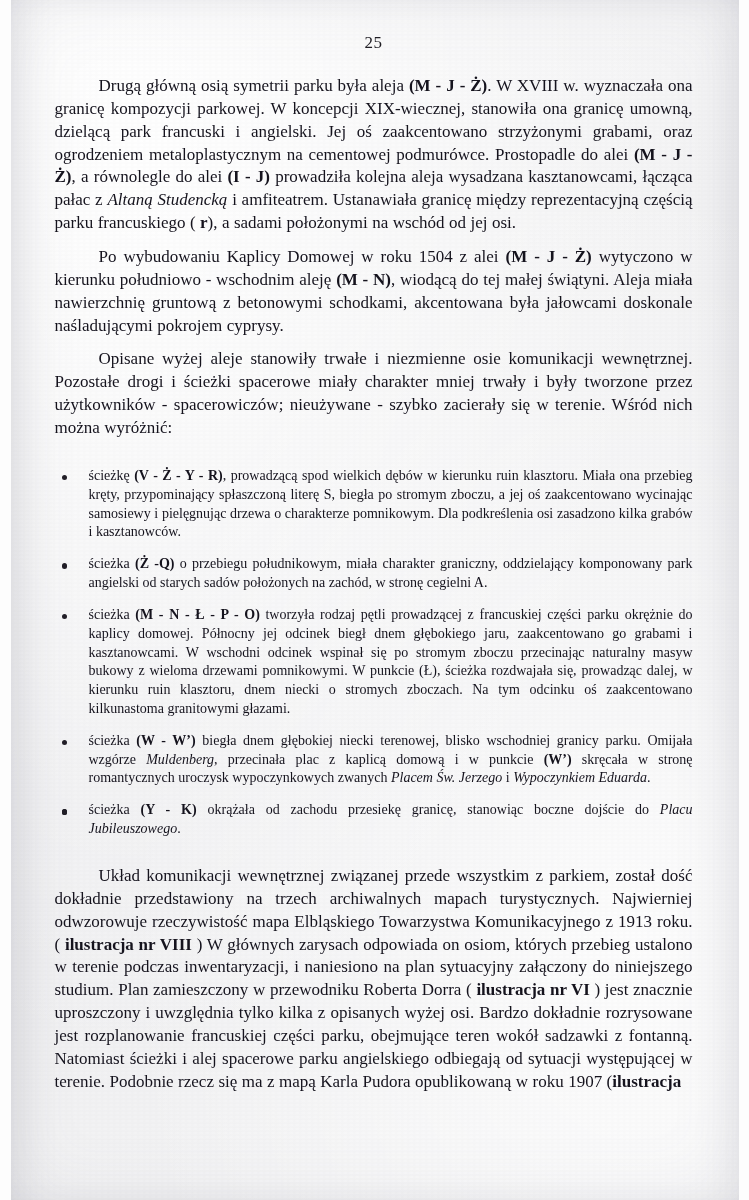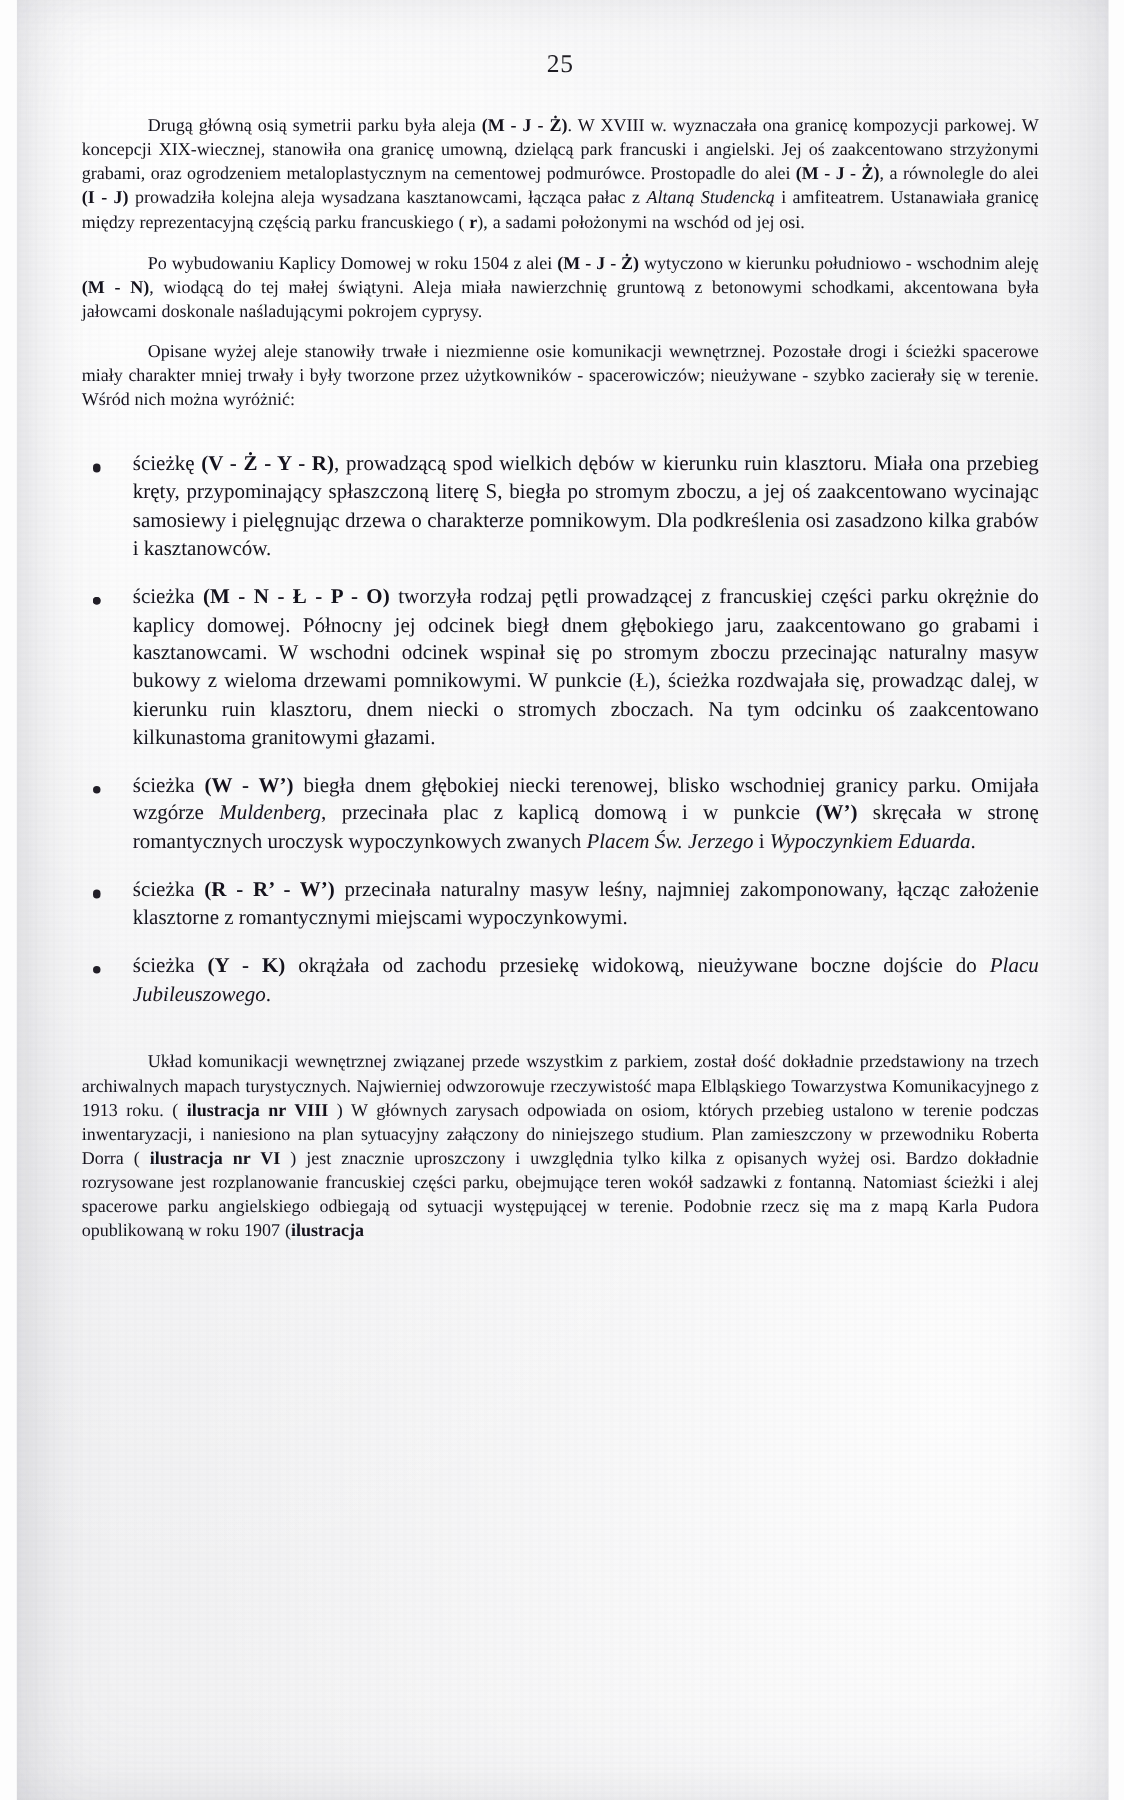--- a/index.html
+++ b/index.html
@@ -60,21 +60,21 @@
   }
 
   .body-block {
     margin-top: 22px;
   }
 
   p.para {
     margin: 0 0 11px 0;
     text-align: justify;
     text-justify: inter-word;
-    font-size: 12px;
+    font-size: 17px;
     line-height: 1.345;
     text-indent: 44px;
     color: #171520;
     word-spacing: .2px;
   }
   p.para.tight { margin-bottom: 27px; }
 
   ul.path-list {
     list-style: none;
     margin: 9px 0 0 0;
@@ -117,25 +117,25 @@
 
     <div class="folio">25</div>
 
     <div class="body-block">
       <p class="para"><span>Drugą główną osią symetrii parku była aleja </span><b>(M - J - Ż)</b><span>. W XVIII w. wyznaczała ona granicę kompozycji parkowej. W koncepcji XIX-wiecznej, stanowiła ona granicę umowną, dzielącą park francuski i angielski. Jej oś zaakcentowano strzyżonymi grabami, oraz ogrodzeniem metaloplastycznym na cementowej podmurówce. Prostopadle do alei </span><b>(M - J - Ż)</b><span>, a równolegle do alei </span><b>(I - J)</b><span> prowadziła kolejna aleja wysadzana kasztanowcami, łącząca pałac z </span><i>Altaną Studencką</i><span> i amfiteatrem. Ustanawiała granicę między reprezentacyjną częścią parku francuskiego ( </span><b>r</b><span>), a sadami położonymi na wschód od jej osi.</span></p>
       <p class="para"><span>Po wybudowaniu Kaplicy Domowej w roku 1504 z alei </span><b>(M - J - Ż)</b><span> wytyczono w kierunku południowo - wschodnim aleję </span><b>(M - N)</b><span>, wiodącą do tej małej świątyni. Aleja miała nawierzchnię gruntową z betonowymi schodkami, akcentowana była jałowcami doskonale naśladującymi pokrojem cyprysy.</span></p>
       <p class="para tight"><span>Opisane wyżej aleje stanowiły trwałe i niezmienne osie komunikacji wewnętrznej. Pozostałe drogi i ścieżki spacerowe miały charakter mniej trwały i były tworzone przez użytkowników - spacerowiczów; nieużywane - szybko zacierały się w terenie. Wśród nich można wyróżnić:</span></p>
 
       <ul class="path-list">
           <li><span class="bullet"></span><span><span>ścieżkę </span><b>(V - Ż - Y - R)</b><span>, prowadzącą spod wielkich dębów w kierunku ruin klasztoru. Miała ona przebieg kręty, przypominający spłaszczoną literę S, biegła po stromym zboczu, a jej oś zaakcentowano wycinając samosiewy i pielęgnując drzewa o charakterze pomnikowym. Dla podkreślenia osi zasadzono kilka grabów i kasztanowców.</span></span></li>
-          <li><span class="bullet"></span></li>
+          <li><span class="bullet"></span><span><span>ścieżka </span><b>(Ż -Q)</b><span> o przebiegu południkowym, miała charakter graniczny, oddzielający komponowany park angielski od starych sadów położonych na zachód, w stronę cegielni A.</span></span></li>
           <li><span class="bullet"></span><span><span>ścieżka </span><b>(M - N - Ł - P - O)</b><span> tworzyła rodzaj pętli prowadzącej z francuskiej części parku okrężnie do kaplicy domowej. Północny jej odcinek biegł dnem głębokiego jaru, zaakcentowano go grabami i kasztanowcami. W wschodni odcinek wspinał się po stromym zboczu przecinając naturalny masyw bukowy z wieloma drzewami pomnikowymi. W punkcie (Ł), ścieżka rozdwajała się, prowadząc dalej, w kierunku ruin klasztoru, dnem niecki o stromych zboczach. Na tym odcinku oś zaakcentowano kilkunastoma granitowymi głazami.</span></span></li>
           <li><span class="bullet"></span><span><span>ścieżka </span><b>(W - W’)</b><span> biegła dnem głębokiej niecki terenowej, blisko wschodniej granicy parku. Omijała wzgórze </span><i>Muldenberg</i><span>, przecinała plac z kaplicą domową i w punkcie </span><b>(W’)</b><span> skręcała w stronę romantycznych uroczysk wypoczynkowych zwanych </span><i>Placem Św. Jerzego</i><span> i </span><i>Wypoczynkiem Eduarda</i><span>.</span></span></li>
-          <li><span class="bullet"></span><span><span>ścieżka </span><b>(R - R’ - W’)</b><span> przecinała naturalny masyw leśny, najmniej zakomponowany, łącząc założenie klasztorne z romantycznymi miejscami wypoczynkowymi.</span></span></li>
-          <li><span class="bullet"></span><span><span>ścieżka </span><b>(Y - K)</b><span> okrążała od zachodu przesiekę widokową, nieużywane boczne dojście do </span><i>Placu Jubileuszowego</i><span>.</span></span></li>
+          <li><span class="bullet"></span></li>
+          <li><span class="bullet"></span><span><span>ścieżka </span><b>(Y - K)</b><span> okrążała od zachodu przesiekę granicę, stanowiąc boczne dojście do </span><i>Placu Jubileuszowego</i><span>.</span></span></li>
         </ul>
 
       <div class="closing-block">
         <p class="para"><span>Układ komunikacji wewnętrznej związanej przede wszystkim z parkiem, został dość dokładnie przedstawiony na trzech archiwalnych mapach turystycznych. Najwierniej odwzorowuje rzeczywistość mapa Elbląskiego Towarzystwa Komunikacyjnego z 1913 roku. ( </span><b>ilustracja nr VIII</b><span> ) W głównych zarysach odpowiada  on osiom, których przebieg ustalono w terenie podczas inwentaryzacji,  i naniesiono na plan sytuacyjny załączony do niniejszego studium. Plan zamieszczony w przewodniku Roberta Dorra ( </span><b>ilustracja nr VI</b><span> ) jest znacznie uproszczony i uwzględnia tylko kilka z opisanych wyżej osi. Bardzo dokładnie rozrysowane jest rozplanowanie francuskiej części parku, obejmujące teren wokół sadzawki z fontanną. Natomiast ścieżki i alej spacerowe parku angielskiego odbiegają od sytuacji występującej w terenie. Podobnie rzecz się ma z mapą Karla Pudora opublikowaną w roku 1907 (</span><b>ilustracja</b></p>
       </div>
     </div>
 
   </div>
 </div>
 

